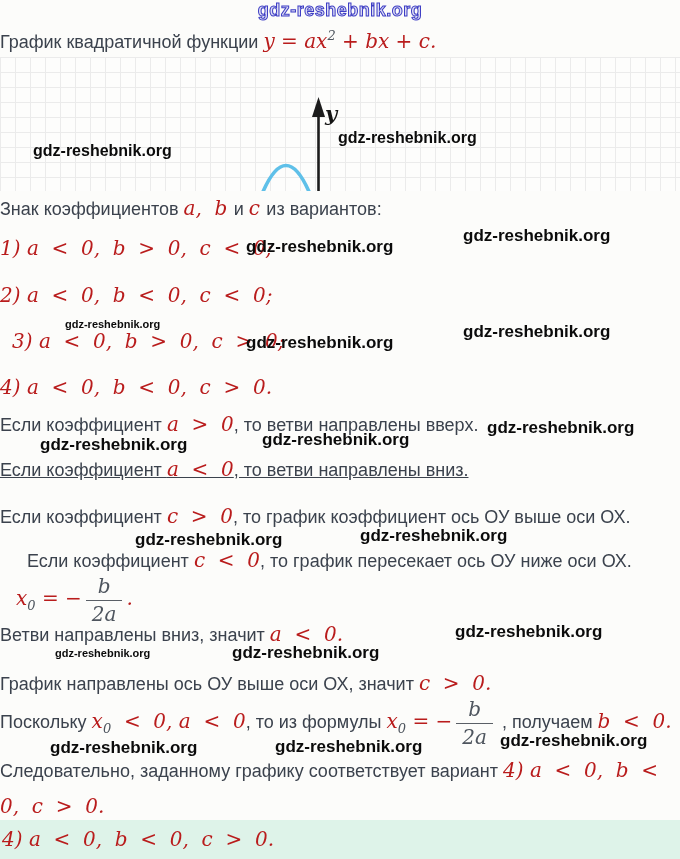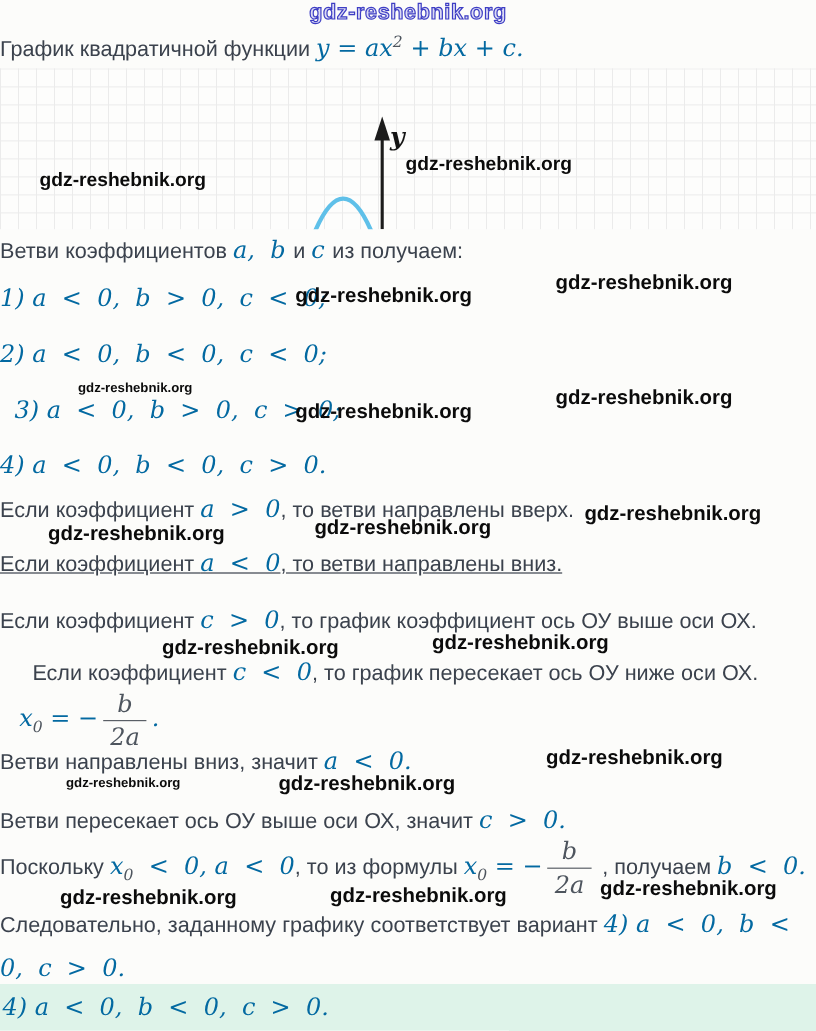--- a/index.html
+++ b/index.html
@@ -31,21 +31,21 @@
     font-style:italic;font-weight:bold;font-size:21px;color:#141414;
   }
   
   .line{
     position:absolute;white-space:pre;
     font-size:18px;color:#3b424d;line-height:1.25;
   }
   .sans{font-family:"Liberation Sans","DejaVu Sans",sans-serif;color:#3b424d;}
   .math{
     font-family:"DejaVu Serif","Liberation Serif",serif;
-    font-style:italic;color:#0369a1;font-size:20px;
+    font-style:italic;color:#b91c1c;font-size:20px;
   }
   .mathsub{
     font-family:"DejaVu Serif","Liberation Serif",serif;font-style:italic;
     color:#4e555e;font-size:13px;vertical-align:-5px;
   }
   .mathsup{
     font-family:"DejaVu Serif","Liberation Serif",serif;font-style:italic;
     color:#4e555e;font-size:13px;vertical-align:8px;
   }
   .frac{
@@ -73,32 +73,32 @@
     <svg width="680" height="134">
       <line x1="318.5" y1="134" x2="318.5" y2="56" stroke-width="2.6" stroke="#1c1c1c"></line>
       <polygon points="318.5,40 312,60 325,60" fill="#1c1c1c"></polygon>
       <path d="M 262 137 Q 286 80 310 137" fill="none" stroke-width="3.6" stroke-linecap="round" stroke="#5fc0e9"></path>
     </svg>
     <span class="ylabel">y</span>
   </div>
 
   <div id="lines-root">
       <div class="line" style="top: 28px; left: 0px;"><span class="sans">График квадратичной функции </span><span class="math">y = ax</span><span class="mathsup">2</span><span class="math"> + bx + c.</span></div>
-      <div class="line" style="top: 196px; left: 0px;"><span class="sans">Ветви коэффициентов </span><span class="math">a,  b </span><span class="sans">и </span><span class="math">c </span><span class="sans">из получаем:</span></div>
+      <div class="line" style="top: 196px; left: 0px;"><span class="sans">Знак коэффициентов </span><span class="math">a,  b </span><span class="sans">и </span><span class="math">c </span><span class="sans">из вариантов:</span></div>
       <div class="line" style="top: 236px; left: 0px;"><span class="math">1) a  &lt;  0,  b  &gt;  0,  c  &lt;  0;</span></div>
       <div class="line" style="top: 283px; left: 0px;"><span class="math">2) a  &lt;  0,  b  &lt;  0,  c  &lt;  0;</span></div>
       <div class="line" style="top: 329px; left: 12px;"><span class="math">3) a  &lt;  0,  b  &gt;  0,  c  &gt;  0;</span></div>
       <div class="line" style="top: 375px; left: 0px;"><span class="math">4) a  &lt;  0,  b  &lt;  0,  c  &gt;  0.</span></div>
       <div class="line" style="top: 412px; left: 0px;"><span class="sans">Если коэффициент </span><span class="math">a  &gt;  0</span><span class="sans">, то ветви направлены вверх.</span></div>
       <div class="line" style="top: 457px; left: 0px; text-decoration: underline;"><span class="sans">Если коэффициент </span><span class="math">a  &lt;  0</span><span class="sans">, то ветви направлены вниз.</span></div>
       <div class="line" style="top: 504px; left: 0px;"><span class="sans">Если коэффициент </span><span class="math">c  &gt;  0</span><span class="sans">, то график коэффициент ось ОУ выше оси ОХ.</span></div>
       <div class="line" style="top: 548px; left: 0px; margin-left: 27px;"><span class="sans">Если коэффициент </span><span class="math">c  &lt;  0</span><span class="sans">, то график пересекает ось ОУ ниже оси ОХ.</span></div>
       <div class="line" style="top: 574px; left: 16px;"><span class="math">x</span><span class="mathsub">0</span><span class="math"> = −</span><span class="frac"><span class="num">b</span><span class="den">2a</span></span><span class="math">.</span></div>
       <div class="line" style="top: 622px; left: 0px;"><span class="sans">Ветви направлены вниз, значит </span><span class="math">a  &lt;  0.</span></div>
-      <div class="line" style="top: 671px; left: 0px;"><span class="sans">Ветви пересекает ось ОУ выше оси ОХ, значит </span><span class="math">c  &gt;  0.</span></div>
+      <div class="line" style="top: 671px; left: 0px;"><span class="sans">График направлены ось ОУ выше оси ОХ, значит </span><span class="math">c  &gt;  0.</span></div>
       <div class="line" style="top: 697px; left: 0px;"><span class="sans">Поскольку </span><span class="math">x</span><span class="mathsub">0</span><span class="math">  &lt;  0, a  &lt;  0</span><span class="sans">, то из формулы </span><span class="math">x</span><span class="mathsub">0</span><span class="math"> = −</span><span class="frac"><span class="num">b</span><span class="den">2a</span></span><span class="sans"> , получаем </span><span class="math">b  &lt;  0.</span></div>
       <div class="line" style="top: 758px; left: 0px; text-align: center;"><span class="sans">Следовательно, заданному графику соответствует вариант </span><span class="math">4) a  &lt;  0,  b  &lt;</span></div>
       <div class="line" style="top: 794px; left: 0px;"><span class="math">0,  c  &gt;  0.</span></div>
       <div class="line answer-bg" style="top: 820px; left: 0px; right: 0px; padding-left: 2px; height: 39px; line-height: 39px;"><span class="math">4) a  &lt;  0,  b  &lt;  0,  c  &gt;  0.</span></div>
       <div class="wm" style="left: 33px; top: 142px; font-size: 16px;">gdz-reshebnik.org</div>
       <div class="wm" style="left: 338px; top: 129px; font-size: 16px;">gdz-reshebnik.org</div>
       <div class="wm" style="left: 246px; top: 237px; font-size: 17px;">gdz-reshebnik.org</div>
       <div class="wm" style="left: 463px; top: 226px; font-size: 17px;">gdz-reshebnik.org</div>
       <div class="wm" style="left: 65px; top: 318px; font-size: 11px;">gdz-reshebnik.org</div>
       <div class="wm" style="left: 246px; top: 333px; font-size: 17px;">gdz-reshebnik.org</div>

